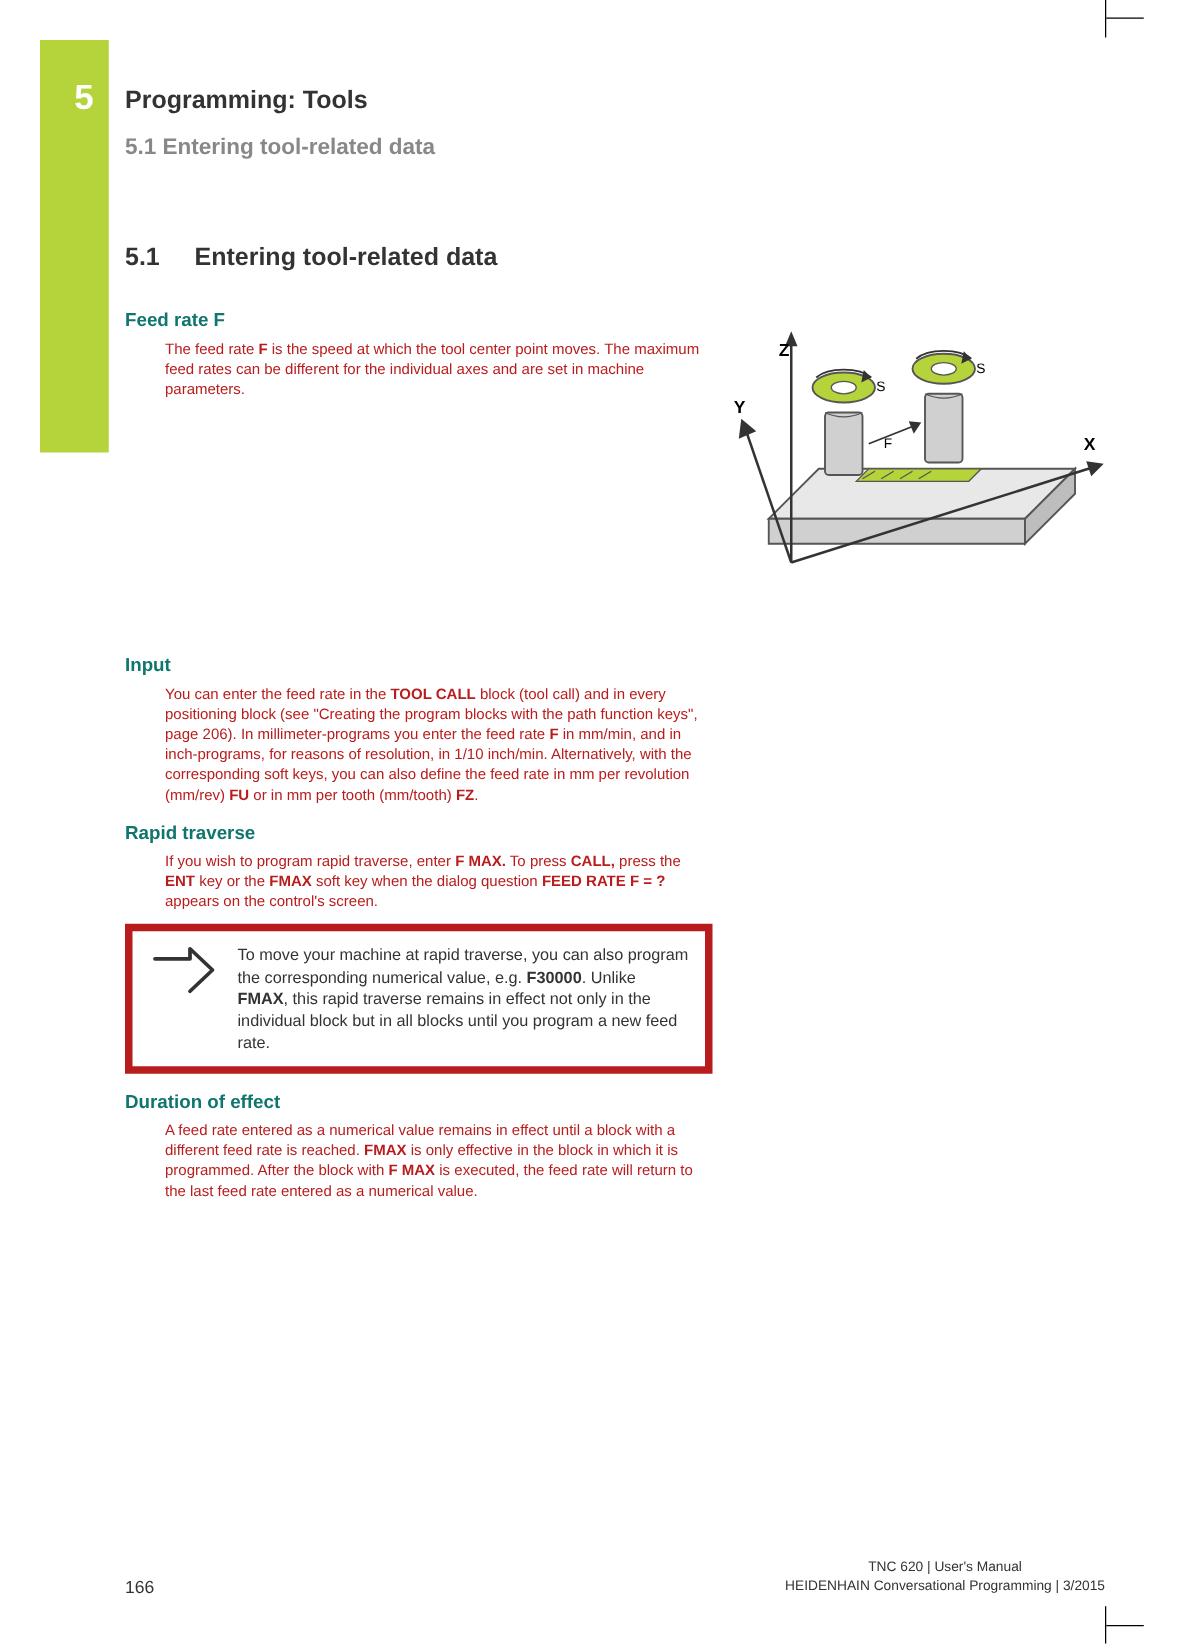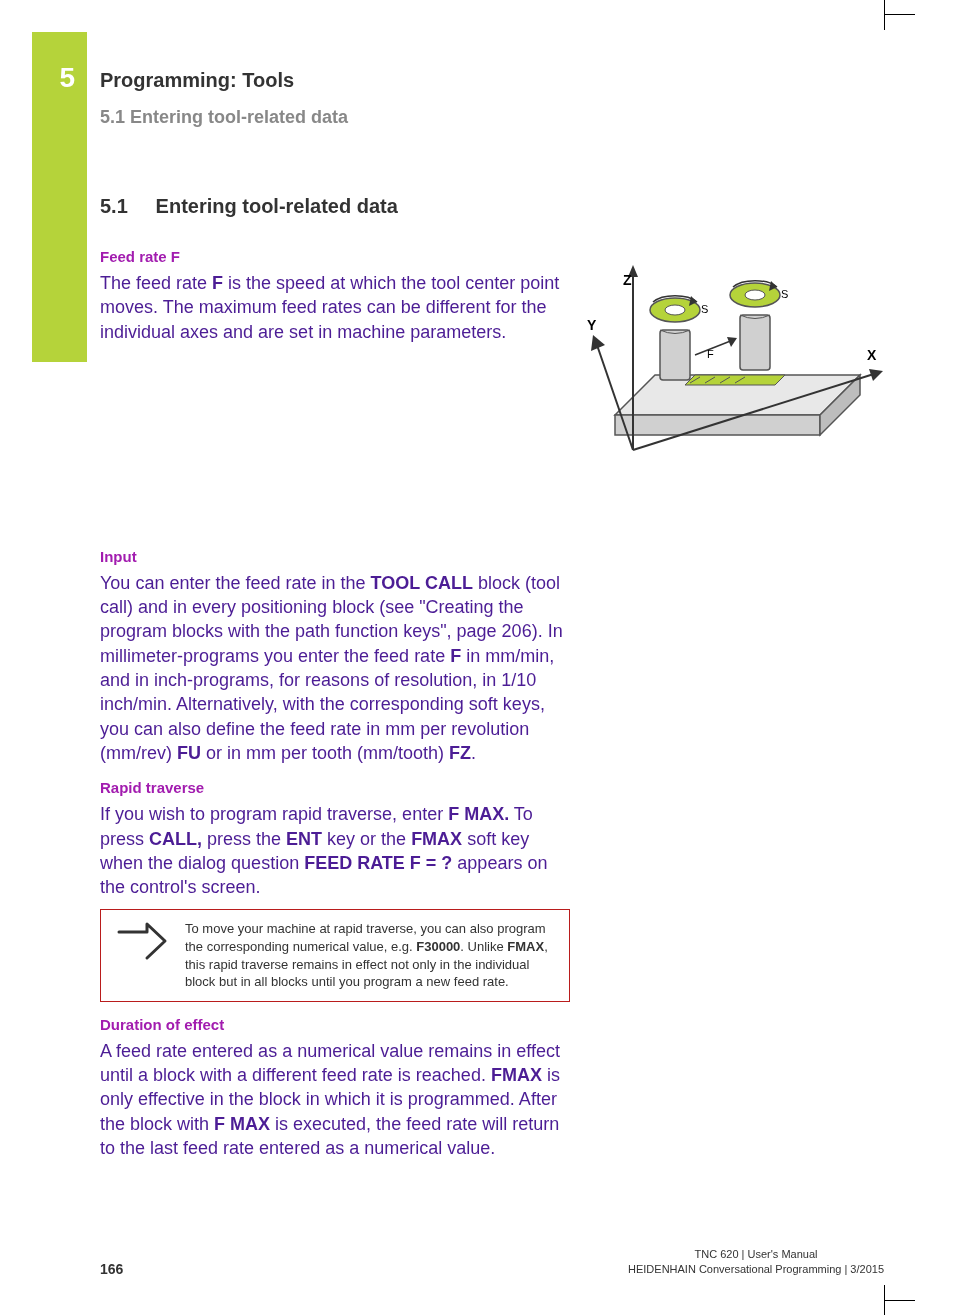--- a/index.html
+++ b/index.html
@@ -54,39 +54,40 @@
   }
   .section-heading {
     font-size: 20px;
     font-weight: bold;
     color: #333;
     margin-bottom: 30px;
   }
   .subsection-heading {
     font-size: 15px;
     font-weight: bold;
-    color: #a21caf;
+    color: #0f766e;
     margin-bottom: 6px;
     margin-top: 14px;
   }
   .para {
-    font-size: 18px;
+    font-size: 12px;
     line-height: 1.35;
-    color: #4c1d95;
+    color: #b91c1c;
     margin-bottom: 10px;
+    margin-left: 32px;
   }
   .diagram-area {
     position: absolute;
     top: 255px;
     left: 585px;
     width: 298px;
     height: 215px;
   }
   .note-box {
-    border: 1px solid #b91c1c;
+    border: 6px solid #b91c1c;
     padding: 10px 12px 10px 84px;
     margin-top: 10px;
     margin-bottom: 14px;
     position: relative;
     font-size: 13px;
     line-height: 1.35;
   }
   .note-arrow {
     position: absolute;
     left: 14px;
@@ -96,21 +97,21 @@
   }
   .footer {
     position: absolute;
     bottom: 38px;
     left: 100px;
     right: 70px;
     font-size: 11px;
     color: #333;
   }
   .page-num {
-    font-weight: bold;
+    font-weight: normal;
     font-size: 14px;
   }
   .footer-right {
     position: absolute;
     right: 0;
     bottom: 0;
     text-align: center;
     line-height: 1.35;
   }
   .crop-mark {

